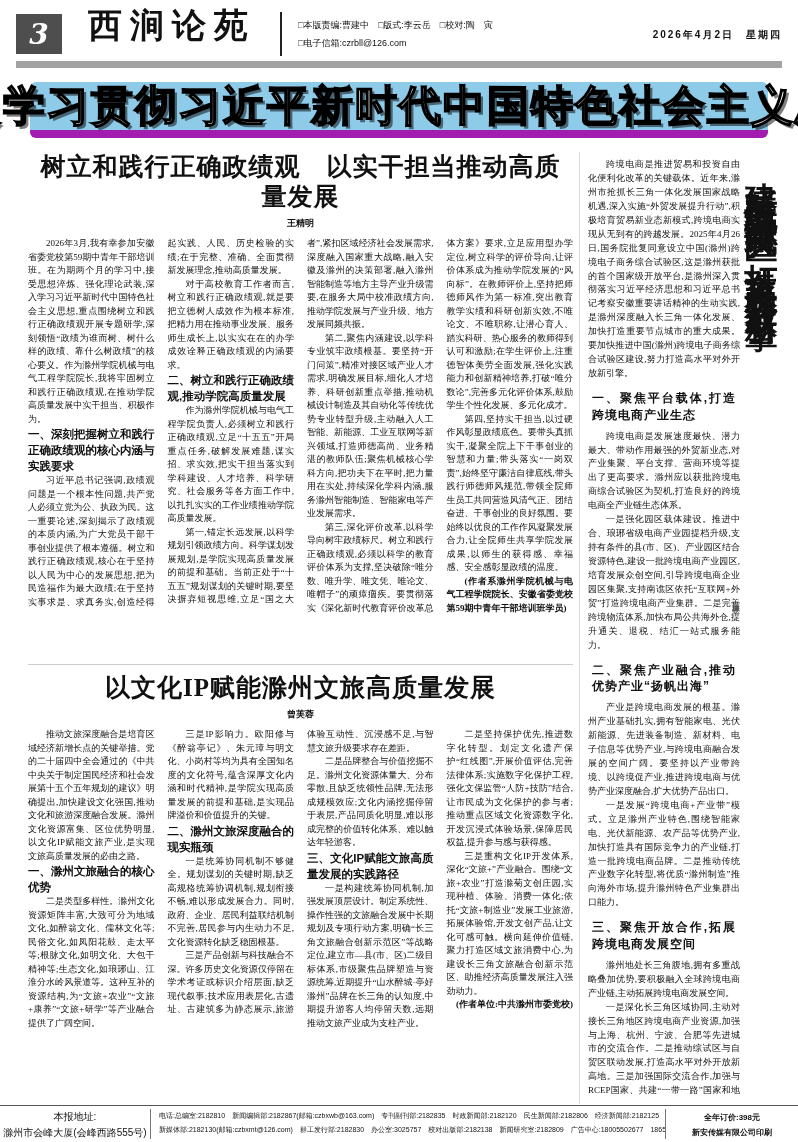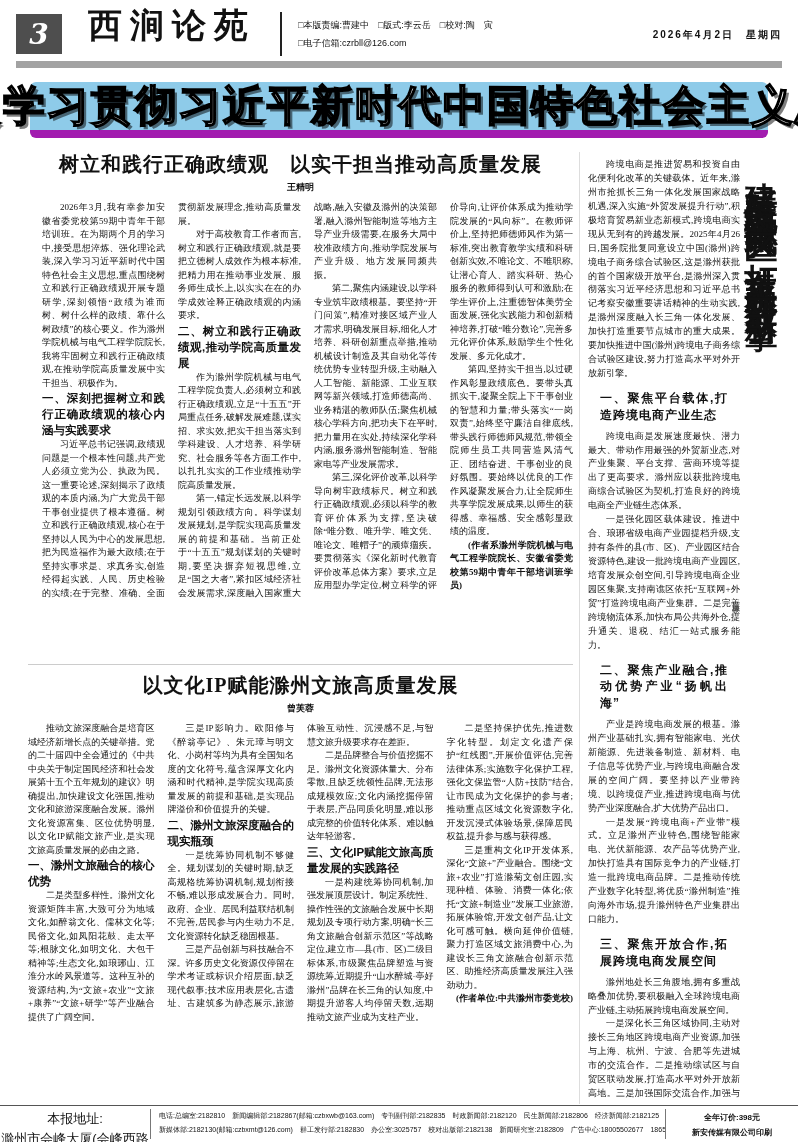--- a/index.html
+++ b/index.html
@@ -16,48 +16,48 @@
   .paper-name{color:#c3272b;font-family:"DejaVu Serif",serif;font-style:italic;font-weight:700;
               font-size:33px;line-height:1.05;letter-spacing:3px;}
   .paper-date{font-size:10px;font-weight:700;letter-spacing:2px;margin-top:2px;font-family:"Liberation Sans",sans-serif;}
   .graybar{position:absolute;left:16px;right:16px;top:61px;height:7px;background:#a2a2a2;}
   
   .banner{position:absolute;left:30px;right:30px;top:82px;height:48px;background:#8ecbe9;border-radius:6px;
           border-bottom:8px solid #a21caf;display:flex;align-items:center;justify-content:center;
           font-family:Liberation Sans, sans-serif;font-weight:900;font-size:42px;color:#fff;letter-spacing:2px;
           -webkit-text-stroke:1.6px #000;text-shadow:3px 3px 0 rgba(0,0,0,.5);white-space:nowrap;}
   
-  .art-title{text-align:center;font-weight:700;font-size:20px;line-height:1.2;margin:0;letter-spacing:1px;}
+  .art-title{text-align:center;font-weight:700;font-size:25px;line-height:1.2;margin:0;letter-spacing:1px;}
   .byline{text-align:center;font-size:9px;font-weight:700;margin:5px 0 7px;}
   .cols4{column-count:4;column-gap:13px;}
   .body-txt{font-size:9px;line-height:1.5;text-align:justify;overflow:hidden;}
   .body-txt p{margin:0;}
   .b-p{text-indent:2em;}
   .b-h{font-weight:700;font-family:"Liberation Sans",sans-serif;font-size:11.5px;line-height:1.4;margin:7px 0 5px;}
   .b-credit{font-weight:700;text-indent:2em;margin-top:2px;}
   .b-credit-r{font-weight:700;text-align:right;margin-top:2px;}
   .art1{position:absolute;left:28px;top:152px;width:545px;}
-  .art1 .body-txt{height:428px;margin-left:14px;}
+  .art1 .body-txt{height:428px;}
   .art2{position:absolute;left:28px;top:664px;width:545px;border-top:1px solid #ccc;padding-top:8px;}
   .art2 .body-txt{height:374px;}
   .vrule{position:absolute;left:579px;top:152px;height:952px;width:1px;background:#ddd;}
   .art3{position:absolute;left:588px;top:156px;width:194px;height:950px;}
   .art3-body{position:absolute;left:0;top:2px;width:152px;height:940px;overflow:hidden;
              font-size:9px;line-height:1.55;text-align:justify;}
   .art3-body p{margin:0;}
-  .art3-body .b-h{font-size:12px;letter-spacing:1px;margin:9px 12px 6px;}
+  .art3-body .b-h{font-size:12px;letter-spacing:1px;margin:9px 4px 6px;}
   .vtitle-wrap{position:absolute;right:0;top:0;width:42px;height:100%;}
   .vtitle{writing-mode:vertical-rl;font-weight:700;font-size:33px;line-height:42px;letter-spacing:5px;height:100%;margin:0;}
   .vt2{padding-top:26px;}
   .vauthor{position:absolute;right:42px;top:440px;writing-mode:vertical-rl;font-size:8px;color:#444;letter-spacing:2px;}
   
   .f-rule{position:absolute;left:0;right:0;top:1105px;border-top:1px solid #555;}
   .footer{position:absolute;left:0;right:0;top:1106px;height:36px;display:flex;align-items:stretch;
           font-family:"Liberation Sans",sans-serif;color:#111;}
-  .f-left{width:150px;text-align:center;font-size:13px;line-height:1.55;padding-top:3px;flex:0 0 auto;}
+  .f-left{width:150px;text-align:center;font-size:10px;line-height:1.55;padding-top:3px;flex:0 0 auto;}
   .f-div{width:1px;background:#777;margin:3px 0;flex:0 0 auto;}
   .f-mid{flex:1;font-size:7px;line-height:1.95;padding:3px 8px 0;text-align:center;white-space:nowrap;overflow:hidden;}
   .f-right{width:132px;text-align:center;font-size:8px;font-weight:700;line-height:1.9;padding-top:4px;flex:0 0 auto;}
 </style>
 </head>
 <body>
 
 <div class="page">
 
   <div class="hdr">

